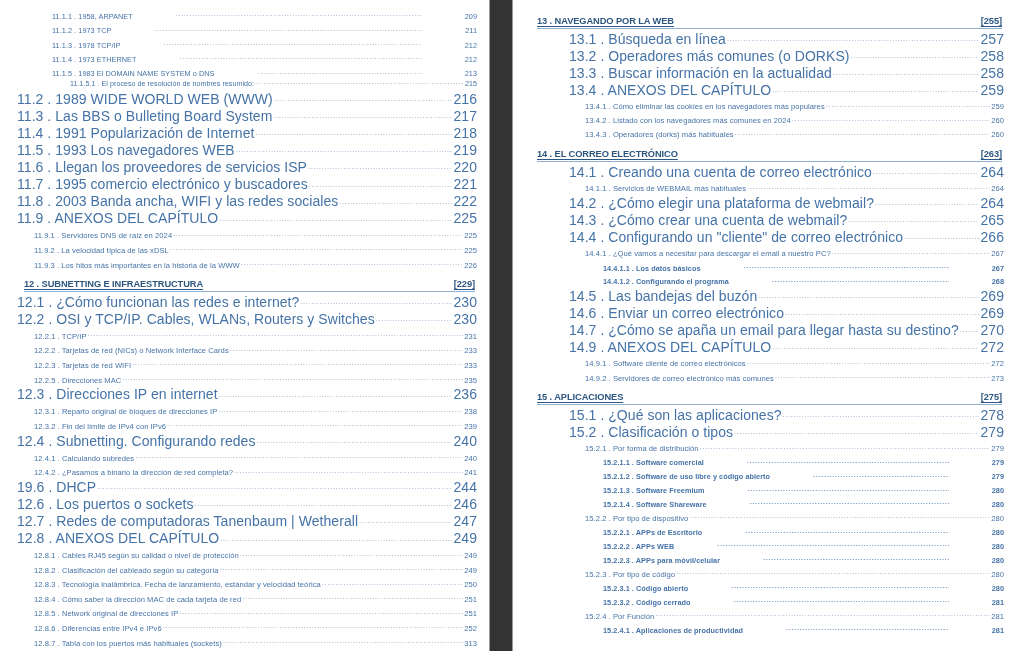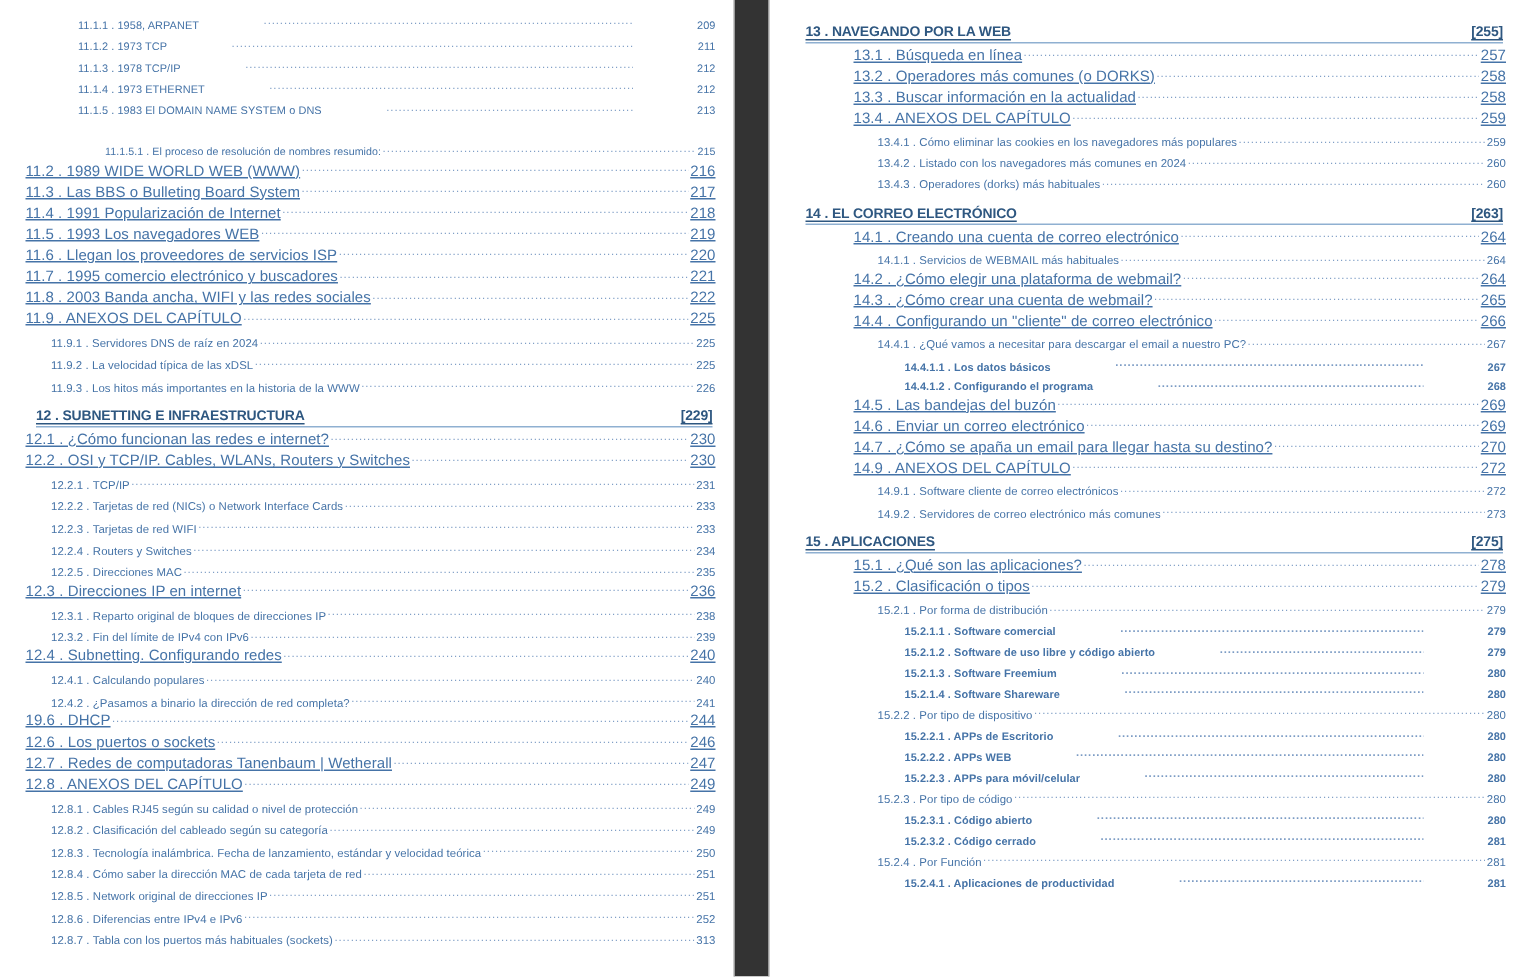--- a/index.html
+++ b/index.html
@@ -80,24 +80,24 @@
     color: #7b9bc4;
     font-size: 7.6px;
     white-space: nowrap;
   }
   .toc-line .pageno {
     flex: 0 0 auto;
     text-align: right;
   }
 
   
-  .lvl1 { padding-left: 9px;  font-size: 10px; margin-top: 3.1px; text-decoration: underline; }
+  .lvl1 { padding-left: 9px;  font-size: 14px; margin-top: 3.1px; }
   .lvl2 { padding-left: 26px; font-size: 7.6px; margin-top: 5.0px; }
   .lvl3 { padding-left: 44px; font-size: 7.3px; margin-top: 5.0px; gap: 42px; }
-  .lvl4 { padding-left: 62px; font-size: 7.1px; margin-top: 18px; }
+  .lvl4 { padding-left: 62px; font-size: 7.1px; margin-top: 1px; }
 
   .page-right .lvl1 { padding-left: 42px;  margin-top: 3.0px; }
   .page-right .lvl2 { padding-left: 58px;  margin-top: 4.6px; }
   .page-right .lvl3 { padding-left: 76px;  margin-top: 4.6px; font-weight: bold; }
 
   
   .chapter {
     margin-top: 10px;
     margin-bottom: 1px;
     padding-bottom: 1.5px;
@@ -239,25 +239,20 @@
           <span class="label">12.2.2 . Tarjetas de red (NICs) o Network Interface Cards</span>
           <span class="leader"></span>
           <span class="pageno">233</span>
         </div>
         <div class="toc-line lvl2">
           <span class="label">12.2.3 . Tarjetas de red WIFI</span>
           <span class="leader"></span>
           <span class="pageno">233</span>
         </div>
         <div class="toc-line lvl2">
-          <span class="label">12.2.4 . Routers y Switches</span>
-          <span class="leader"></span>
-          <span class="pageno">234</span>
-        </div>
-        <div class="toc-line lvl2">
           <span class="label">12.2.5 . Direcciones MAC</span>
           <span class="leader"></span>
           <span class="pageno">235</span>
         </div>
         <div class="toc-line lvl1">
           <span class="label">12.3 . Direcciones IP en internet</span>
           <span class="leader"></span>
           <span class="pageno">236</span>
         </div>
         <div class="toc-line lvl2">
@@ -269,21 +264,21 @@
           <span class="label">12.3.2 . Fin del límite de IPv4 con IPv6</span>
           <span class="leader"></span>
           <span class="pageno">239</span>
         </div>
         <div class="toc-line lvl1">
           <span class="label">12.4 . Subnetting. Configurando redes</span>
           <span class="leader"></span>
           <span class="pageno">240</span>
         </div>
         <div class="toc-line lvl2">
-          <span class="label">12.4.1 . Calculando populares</span>
+          <span class="label">12.4.1 . Calculando subredes</span>
           <span class="leader"></span>
           <span class="pageno">240</span>
         </div>
         <div class="toc-line lvl2">
           <span class="label">12.4.2 . ¿Pasamos a binario la dirección de red completa?</span>
           <span class="leader"></span>
           <span class="pageno">241</span>
         </div>
         <div class="toc-line lvl1">
           <span class="label">19.6 . DHCP</span>

